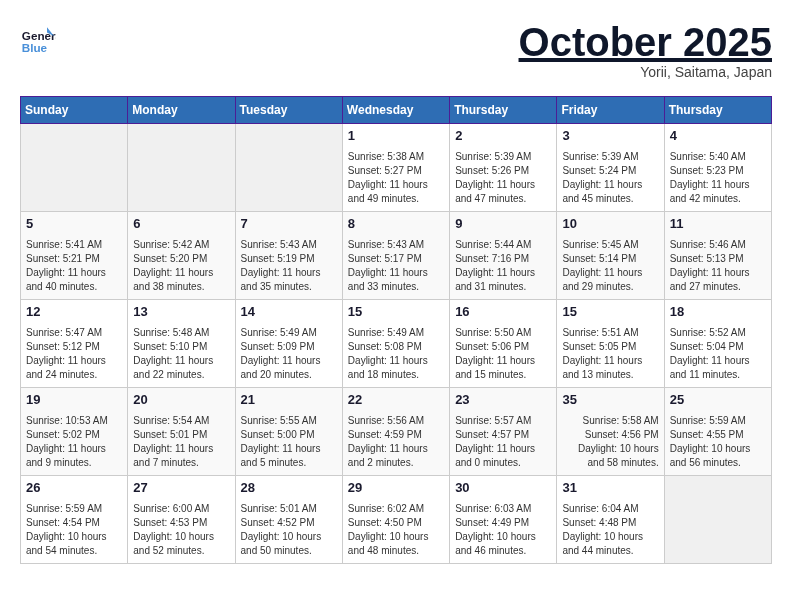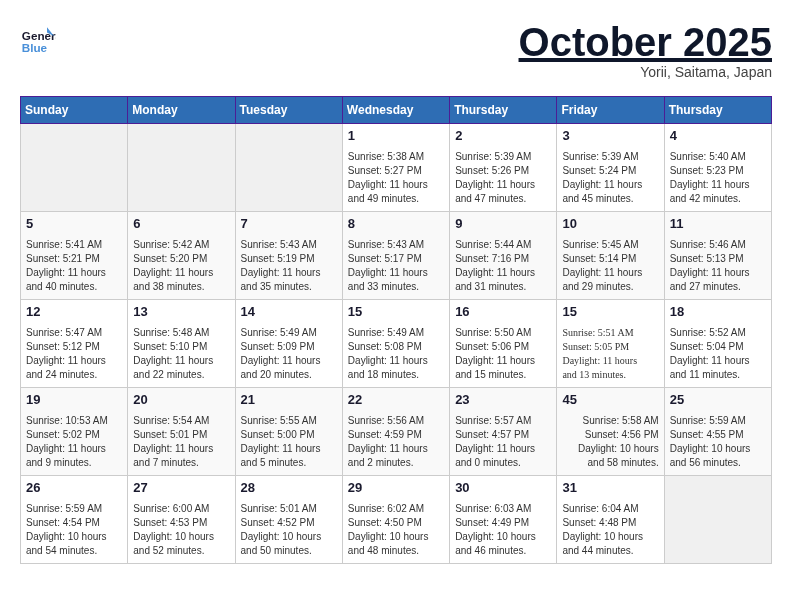--- a/index.html
+++ b/index.html
@@ -226,21 +226,21 @@
         </td>
         <td>
           <div class="day-num">16</div>
           <div class="day-info" style="white-space: pre-line;">Sunrise: 5:50 AM
 Sunset: 5:06 PM
 Daylight: 11 hours
 and 15 minutes.</div>
         </td>
         <td>
           <div class="day-num">15</div>
-          <div class="day-info" style="white-space: pre-line; font-family: Liberation Serif, serif;">Sunrise: 5:51 AM
+          <div class="day-info" style="white-space: pre-line;">Sunrise: 5:51 AM
 Sunset: 5:05 PM
 Daylight: 11 hours
 and 13 minutes.</div>
         </td>
         <td>
           <div class="day-num">18</div>
           <div class="day-info" style="white-space: pre-line;">Sunrise: 5:52 AM
 Sunset: 5:04 PM
 Daylight: 11 hours
 and 11 minutes.</div>
@@ -276,21 +276,21 @@
 and 2 minutes.</div>
         </td>
         <td>
           <div class="day-num">23</div>
           <div class="day-info" style="white-space: pre-line;">Sunrise: 5:57 AM
 Sunset: 4:57 PM
 Daylight: 11 hours
 and 0 minutes.</div>
         </td>
         <td>
-          <div class="day-num">45</div>
+          <div class="day-num">35</div>
           <div class="day-info" style="white-space: pre-line; text-align: right;">Sunrise: 5:58 AM
 Sunset: 4:56 PM
 Daylight: 10 hours
 and 58 minutes.</div>
         </td>
         <td>
           <div class="day-num">25</div>
           <div class="day-info" style="white-space: pre-line;">Sunrise: 5:59 AM
 Sunset: 4:55 PM
 Daylight: 10 hours

